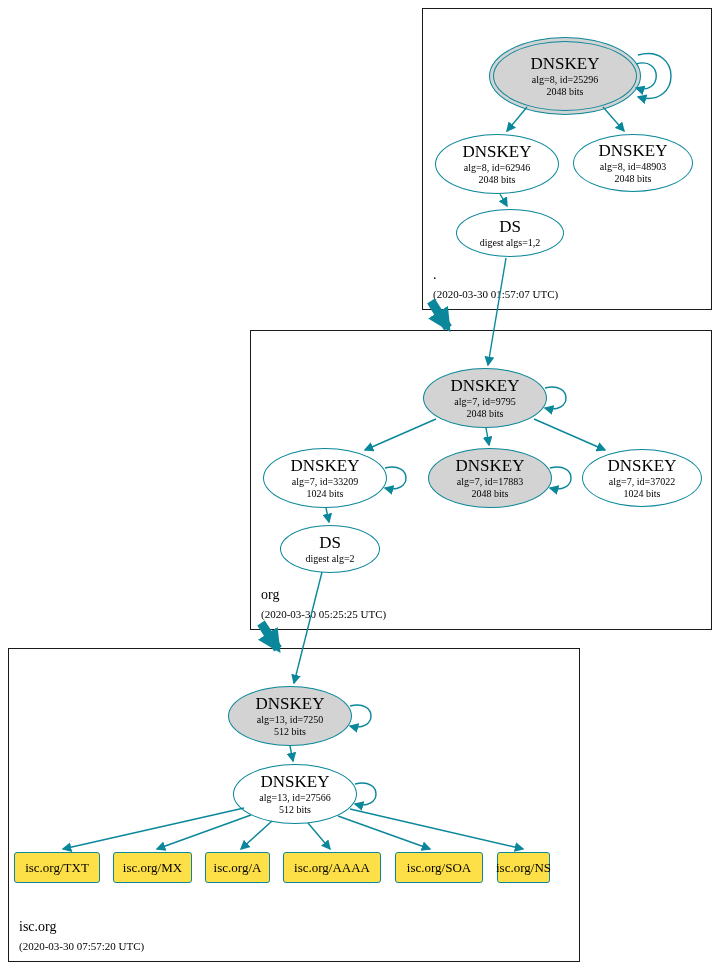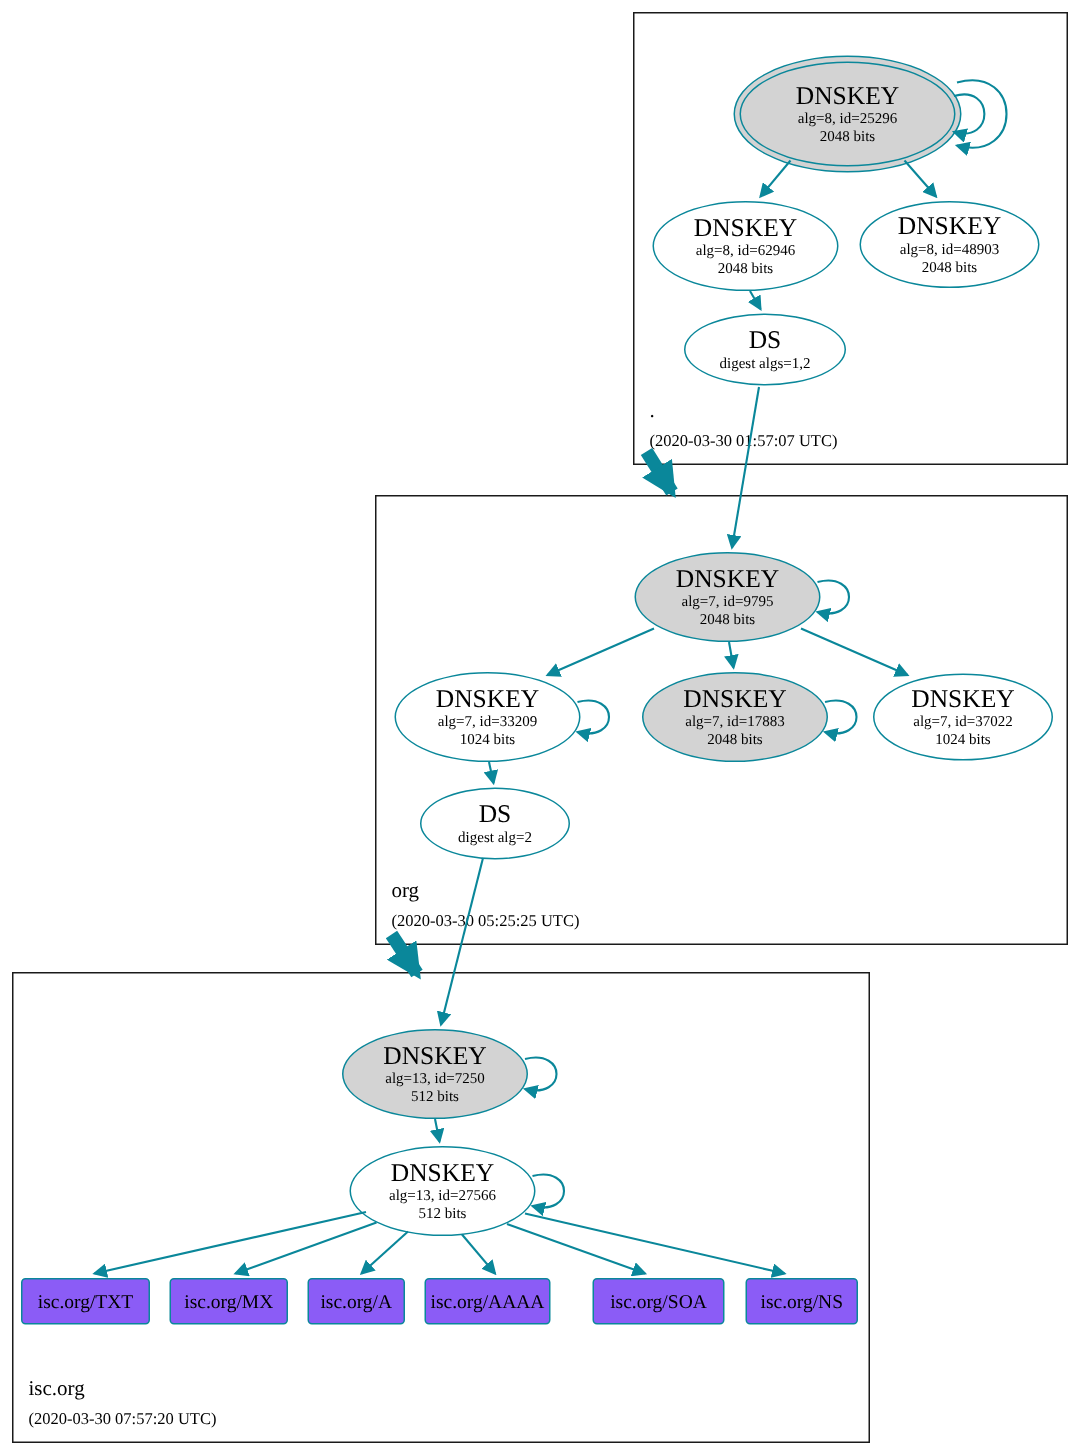--- a/index.html
+++ b/index.html
@@ -42,21 +42,21 @@
     display:flex; flex-direction:column;
     align-items:center; justify-content:center;
   }
 
   .rec {
     position:absolute;
     height:31px;
     display:flex; align-items:center; justify-content:center;
     border:1.6px solid #0a879a;
     border-radius:3px;
-    background:#8b5cf6;
+    background:#fde047;
     font-size:13px;
     z-index:2;
   }
 
   svg.edges {
     position:absolute; left:0; top:0;
     width:720px; height:970px;
     pointer-events:none;
     z-index:3;
   }
@@ -155,27 +155,27 @@
 
 <div class="rec" style="left:14px;  top:852px; width:86px;">
   <span>isc.org/TXT</span>
 </div>
 <div class="rec" style="left:113px; top:852px; width:79px;">
   <span>isc.org/MX</span>
 </div>
 <div class="rec" style="left:205px; top:852px; width:65px;">
   <span>isc.org/A</span>
 </div>
-<div class="rec" style="left:283px; top:852px; width:84px;">
+<div class="rec" style="left:283px; top:852px; width:98px;">
   <span>isc.org/AAAA</span>
 </div>
 <div class="rec" style="left:395px; top:852px; width:88px;">
   <span>isc.org/SOA</span>
 </div>
-<div class="rec" style="left:497px; top:852px; width:75px;">
+<div class="rec" style="left:497px; top:852px; width:53px;">
   <span>isc.org/NS</span>
 </div>
 
 <svg class="edges" xmlns="http://www.w3.org/2000/svg">
   <defs>
     <marker id="arrow" viewBox="0 0 10 10" refX="8.5" refY="5" markerWidth="7" markerHeight="7" orient="auto">
       <path d="M0,0 L10,5 L0,10 z" fill="#0a879a"></path>
     </marker>
     <marker id="arrowbig" viewBox="0 0 10 10" refX="8" refY="5" markerWidth="2.6" markerHeight="2.6" orient="auto">
       <path d="M0,0 L10,5 L0,10 z" fill="#0a879a"></path>

